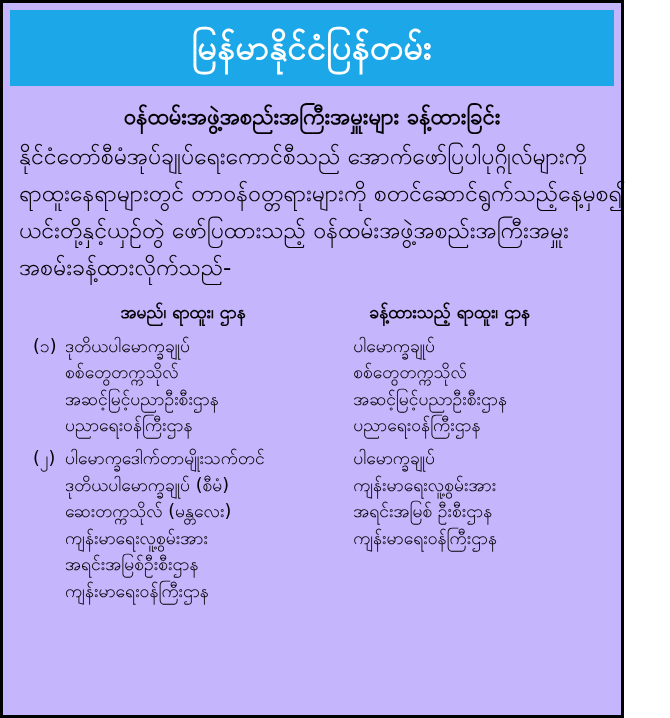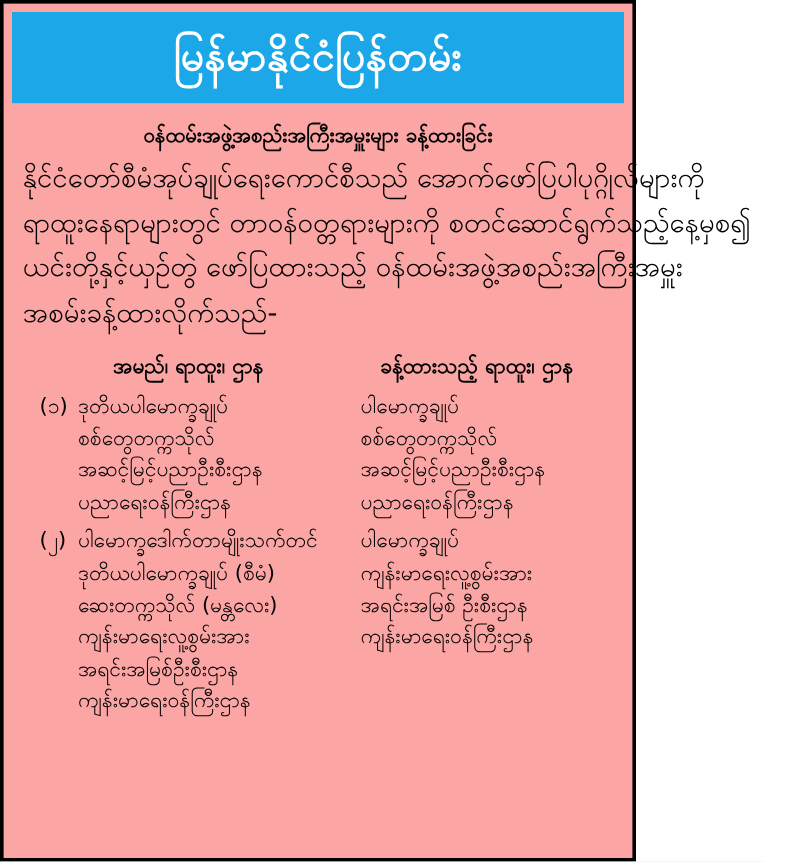--- a/index.html
+++ b/index.html
@@ -9,45 +9,45 @@
   }
   body {
     width: 670px;
     height: 718px;
     font-family: "DejaVu Sans", "Liberation Sans", sans-serif;
     color: #000000;
     overflow: hidden;
   }
   #page {
     position: relative;
-    width: 530px;
+    width: 624px;
     height: 718px;
     box-sizing: border-box;
     border: 3px solid #000000;
-    background: #fca5a5;
+    background: #c4b5fd;
   }
   .banner {
     background: #1BA7E8;
     height: 76px;
     display: flex;
     align-items: center;
     justify-content: center;
     margin: 7px 7px 0 7px;
   }
   .banner-title {
     color: #ffffff;
     font-size: 34px;
     font-weight: bold;
     line-height: 1.1;
     letter-spacing: 0.5px;
     text-align: center;
   }
   .subtitle {
     text-align: center;
-    font-size: 17px;
+    font-size: 22px;
     font-weight: bold;
     margin: 16px 18px 6px 18px;
     line-height: 1.35;
   }
   .body-para {
     margin: 6px 16px 0 16px;
     font-size: 23px;
     line-height: 1.62;
     text-align: justify;
     text-justify: inter-word;

